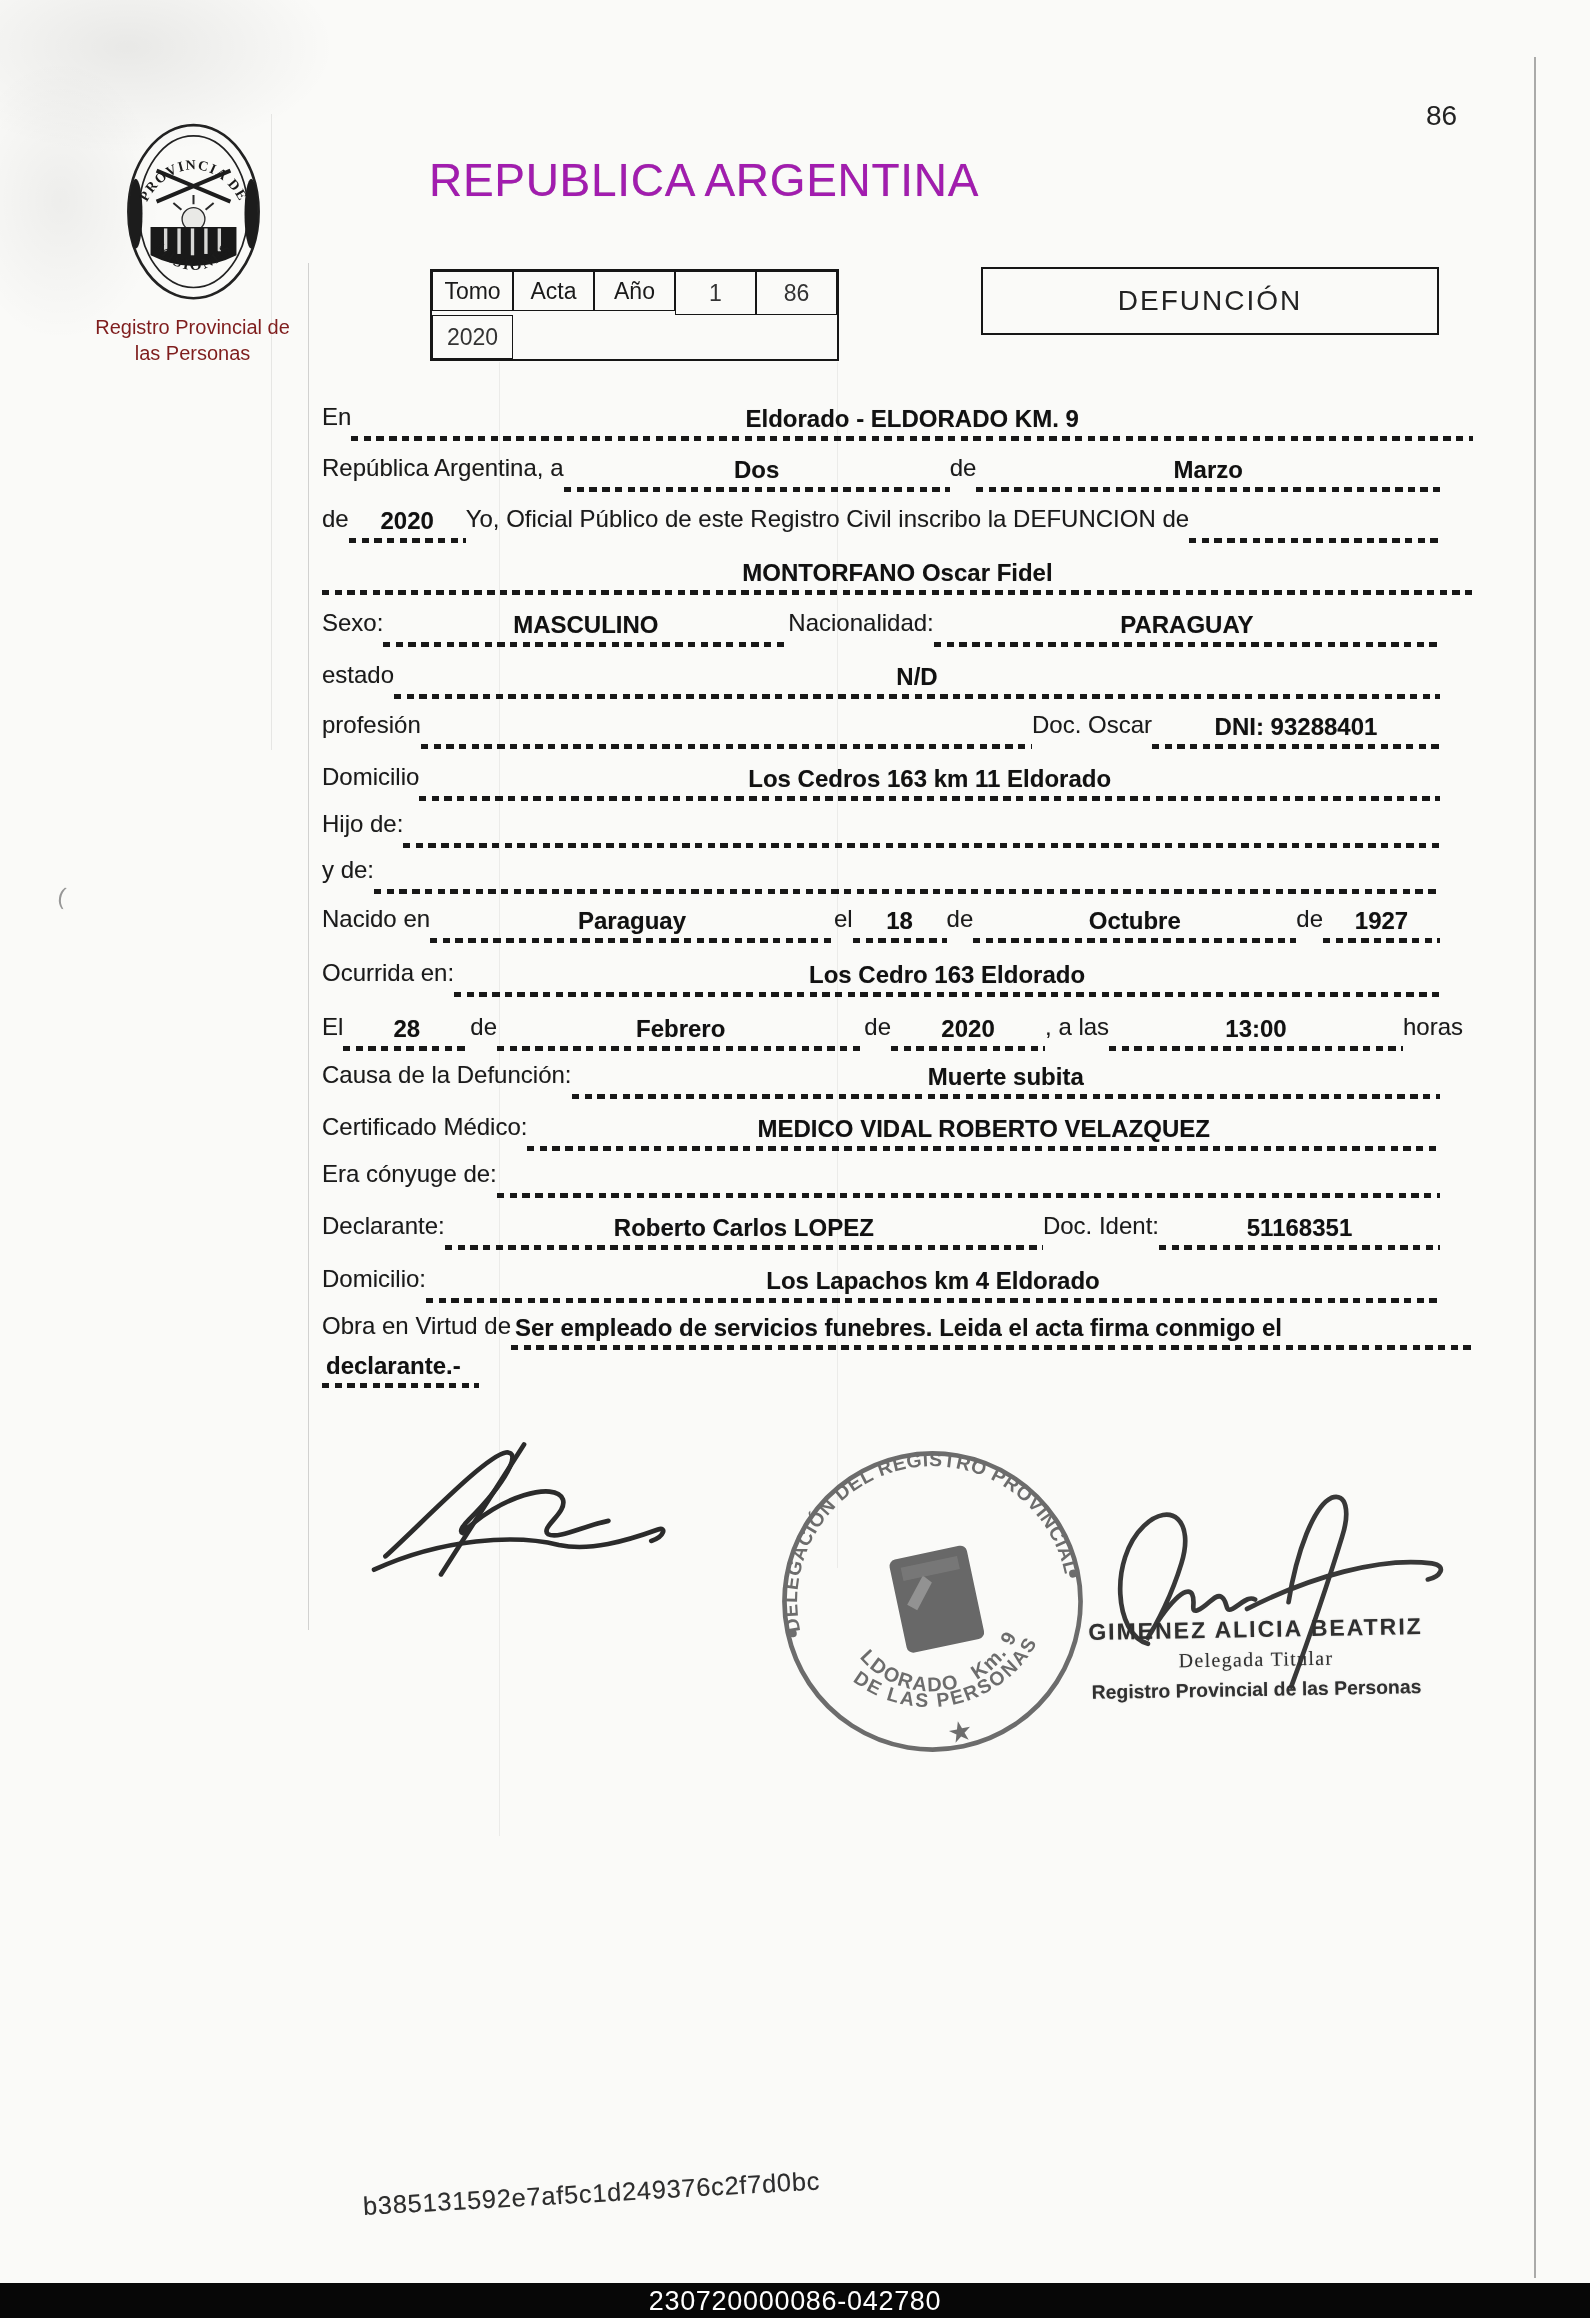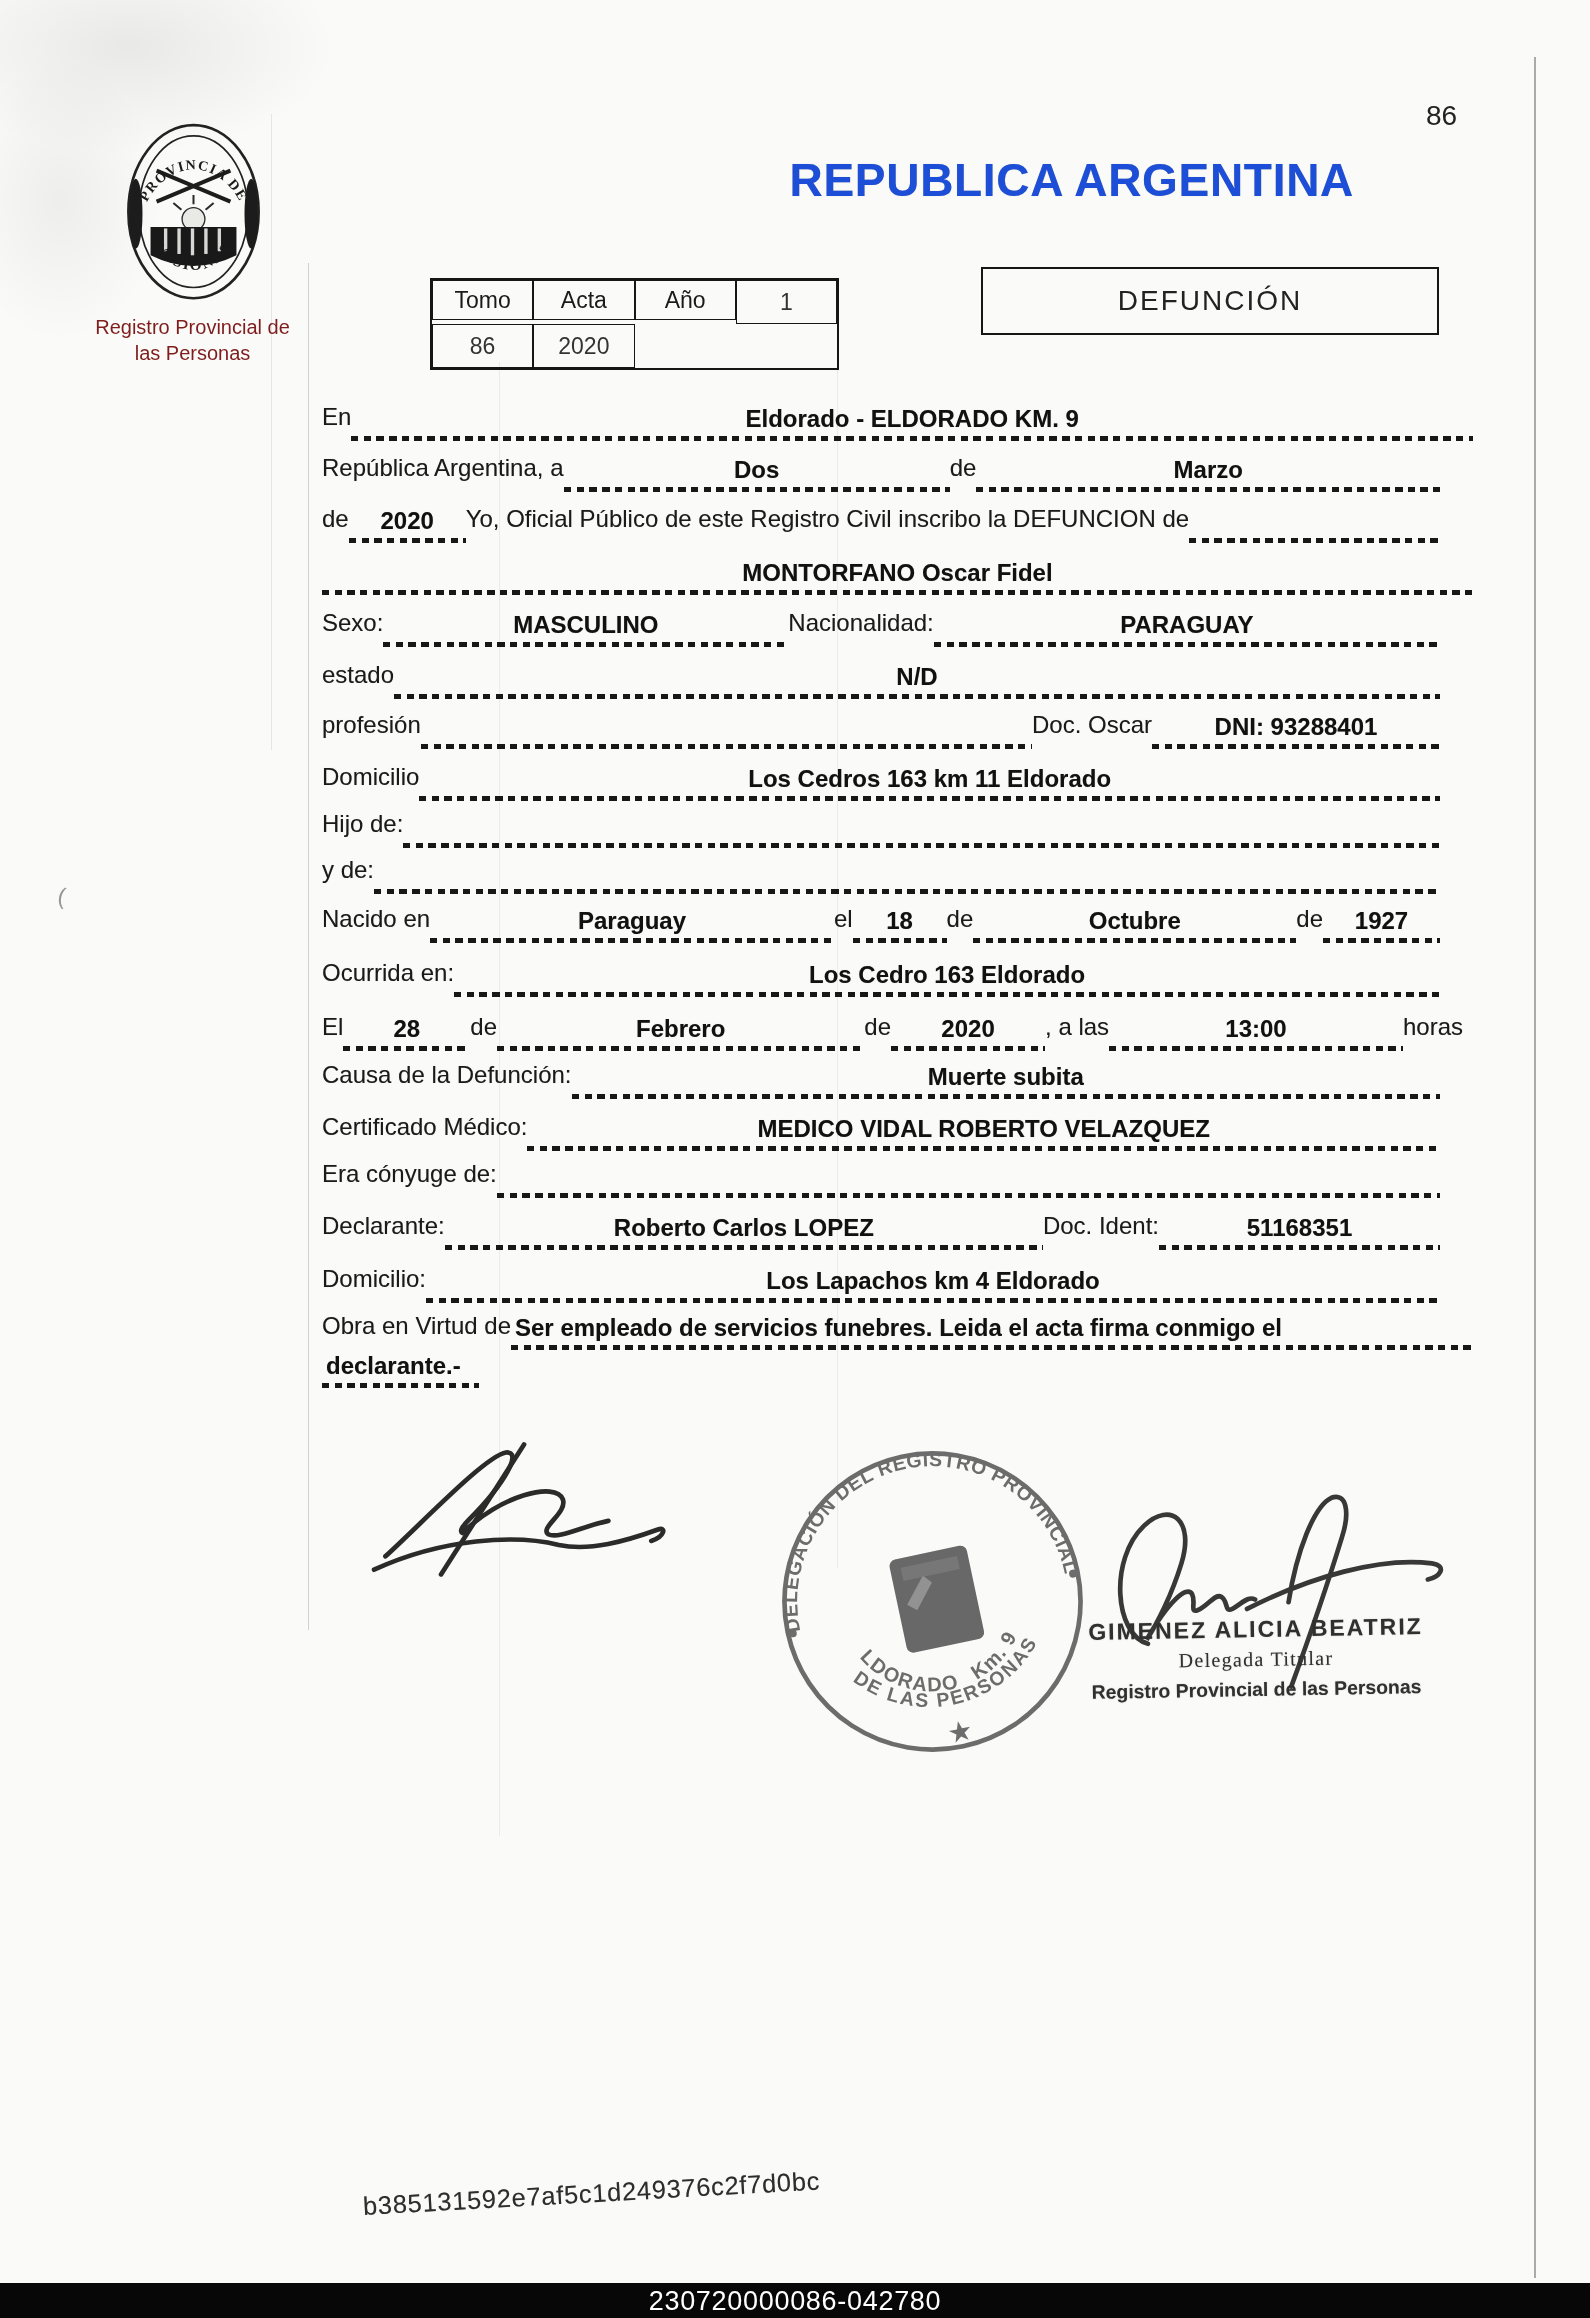--- a/index.html
+++ b/index.html
@@ -3,26 +3,26 @@
 <meta charset="utf-8">
 <style>
   html,body{margin:0;padding:0;background:#e8e8e6}
   #page{position:relative;width:1590px;height:2319px;background:#fafaf8;overflow:hidden;
         font-family:"Liberation Sans",sans-serif;color:#1a1a1a}
   
   .smudge{position:absolute;border-radius:50%;pointer-events:none}
   .vline{position:absolute;width:1.3px;background:rgba(0,0,0,.09);pointer-events:none}
   
   #pagenum{position:absolute;left:1426px;top:100px;font-size:28px;color:#222}
-  #title{position:absolute;left:429px;width:925px;top:153px;text-align:right;
-         font-size:46px;font-weight:700;letter-spacing:0.7px;color:#1d4ed8;text-shadow:0 0 0.7px rgba(0,0,0,.35)}
+  #title{position:absolute;left:429px;width:925px;top:153px;text-align:left;
+         font-size:46px;font-weight:400;letter-spacing:0.7px;color:#a21caf;text-shadow:0 0 0.7px rgba(0,0,0,.35)}
   #seal{position:absolute;left:119px;top:113px;width:149px;height:198px}
   #org{position:absolute;left:72px;top:315px;width:241px;text-align:center;font-size:20px;line-height:25.5px;color:#7f1d1d}
-  #acta{position:absolute;left:430px;top:278px;width:405px;display:grid;
-        grid-template-columns:1fr 1fr 1fr 1fr;border:2.7px solid #161616}
+  #acta{position:absolute;left:430px;top:269px;width:405px;display:grid;
+        grid-template-columns:1fr 1fr 1fr 1fr 1fr;border:2.7px solid #161616}
   #acta .cell{border:1.3px solid #161616;font-size:23px;display:flex;align-items:center;justify-content:center;height:38px}
   #acta .cell.v{height:42px;color:#333}
   #defbox{position:absolute;left:981px;top:267px;width:454px;height:64px;border:2.7px solid #161616;
           display:flex;align-items:center;justify-content:center;font-size:28px;letter-spacing:2px;color:#222}
   
   .field{position:absolute;left:322px;right:150px;height:51px;display:flex;align-items:flex-end;}
   .flabel,.ftext{font-size:24px;line-height:31px;white-space:nowrap;margin-bottom:8.7px;text-shadow:0 0 0.7px rgba(0,0,0,.25)}
   .fill{flex:1 1 0;display:flex;flex-direction:column;justify-content:flex-start;min-width:0}
   .val{font-weight:700;font-size:24px;line-height:31px;min-height:31px;text-align:center;white-space:nowrap;
        color:#111;text-shadow:0 0 0.7px rgba(0,0,0,.3)}

